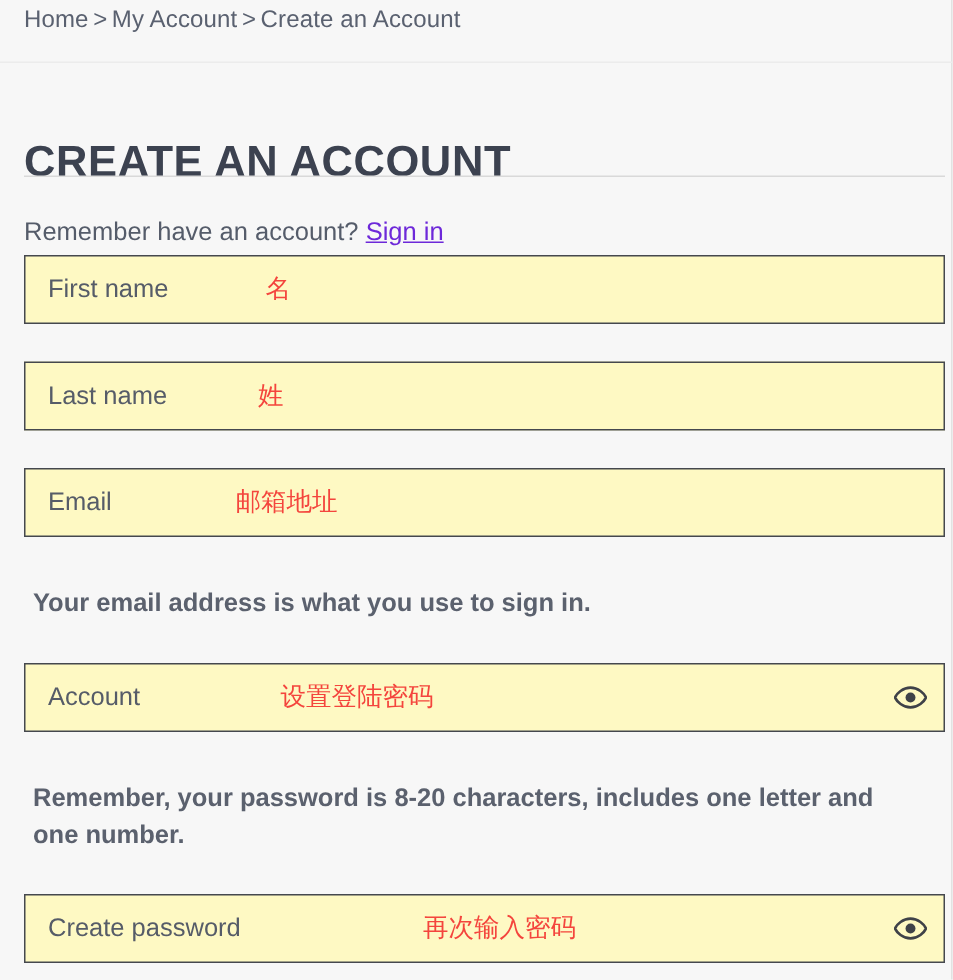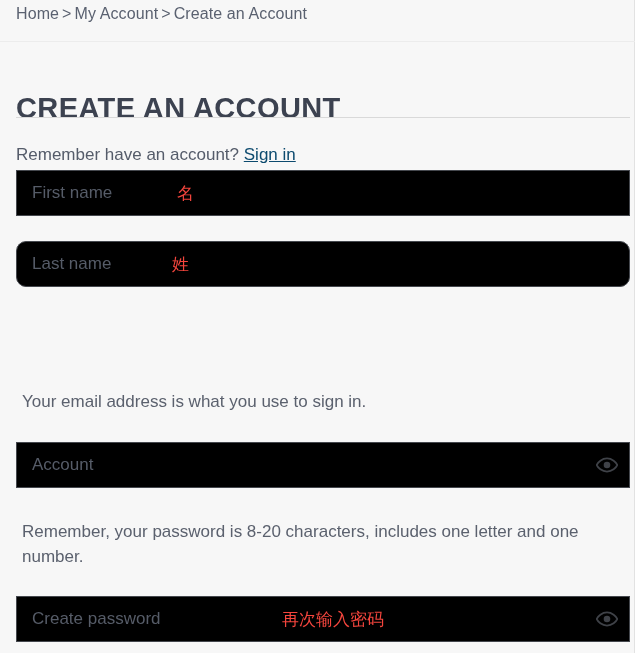--- a/index.html
+++ b/index.html
@@ -79,33 +79,33 @@
   .signin-line {
     position: absolute;
     left: 16px;
     top: 143px;
     font-size: 17px;
     line-height: 24px;
     color: #555c6a;
     white-space: nowrap;
   }
   .signin-line .signin-link {
-    color: #0c4a6e;
+    color: #6d28d9;
     text-decoration: underline;
     cursor: pointer;
   }
 
   
   .field {
     position: absolute;
     left: 16px;
     width: 614px;
     height: 46px;
     box-sizing: border-box;
-    background: #000000;
+    background: #fef9c3;
     border: 1px solid #45484e;
   }
   .field .field-label {
     position: absolute;
     left: 15px;
     top: 0;
     height: 44px;
     line-height: 44px;
     font-size: 17px;
     color: #565c68;
@@ -129,40 +129,41 @@
     width: 24px;
     height: 20px;
     display: flex;
     align-items: center;
     justify-content: center;
     cursor: pointer;
   }
 
   
   #field-first    { top: 170px; }
-  #field-last     { top: 241px; border-radius: 10px; }
+  #field-last     { top: 241px; }
   #field-email    { top: 312px; }
   #field-password { top: 442px; }
   #field-confirm  { top: 596px; }
 
   
   #annot-first    { left: 160px; }
   #annot-last     { left: 155px; }
   #annot-email    { left: 140px; }
   #annot-password { left: 170px; }
   #annot-confirm  { left: 265px; }
 
   
   .helper {
     position: absolute;
     left: 22px;
     font-size: 17px;
     line-height: 25px;
     color: #5b6personally;
     color: #5b616e;
+    font-weight: bold;
   }
   #helper-email { top: 389px; width: 560px; }
   #helper-password { top: 519px; width: 566px; }
 </style>
 </head>
 <body>
 
 <div class="page">
 
   <div class="breadcrumb">
@@ -182,25 +183,30 @@
   <div class="field" id="field-first">
     <span class="field-label">First name</span>
     <span class="annot" id="annot-first">名</span>
   </div>
 
   <div class="field" id="field-last">
     <span class="field-label">Last name</span>
     <span class="annot" id="annot-last">姓</span>
   </div>
 
+  <div class="field" id="field-email">
+    <span class="field-label">Email</span>
+    <span class="annot" id="annot-email">邮箱地址</span>
+  </div>
 
   <div class="helper" id="helper-email">Your email address is what you use to sign in.</div>
 
   <div class="field" id="field-password">
     <span class="field-label">Account</span>
+    <span class="annot" id="annot-password">设置登陆密码</span>
     <span class="eye-btn">
       <svg width="22" height="16" viewBox="0 0 22 16" aria-hidden="true">
         <path d="M11 1.4C5.8 1.4 1.9 5.4 0.9 7.6c-0.1 0.25-0.1 0.55 0 0.8C1.9 10.6 5.8 14.6 11 14.6s9.1-4 10.1-6.2c0.1-0.25 0.1-0.55 0-0.8C20.1 5.4 16.2 1.4 11 1.4z" fill="none" stroke="#3f4248" stroke-width="1.8"></path>
         <circle cx="11" cy="8" r="3.3" fill="#3f4248"></circle>
       </svg>
     </span>
   </div>
 
   <div class="helper" id="helper-password">Remember, your password is 8-20 characters, includes one letter and one number.</div>
 

